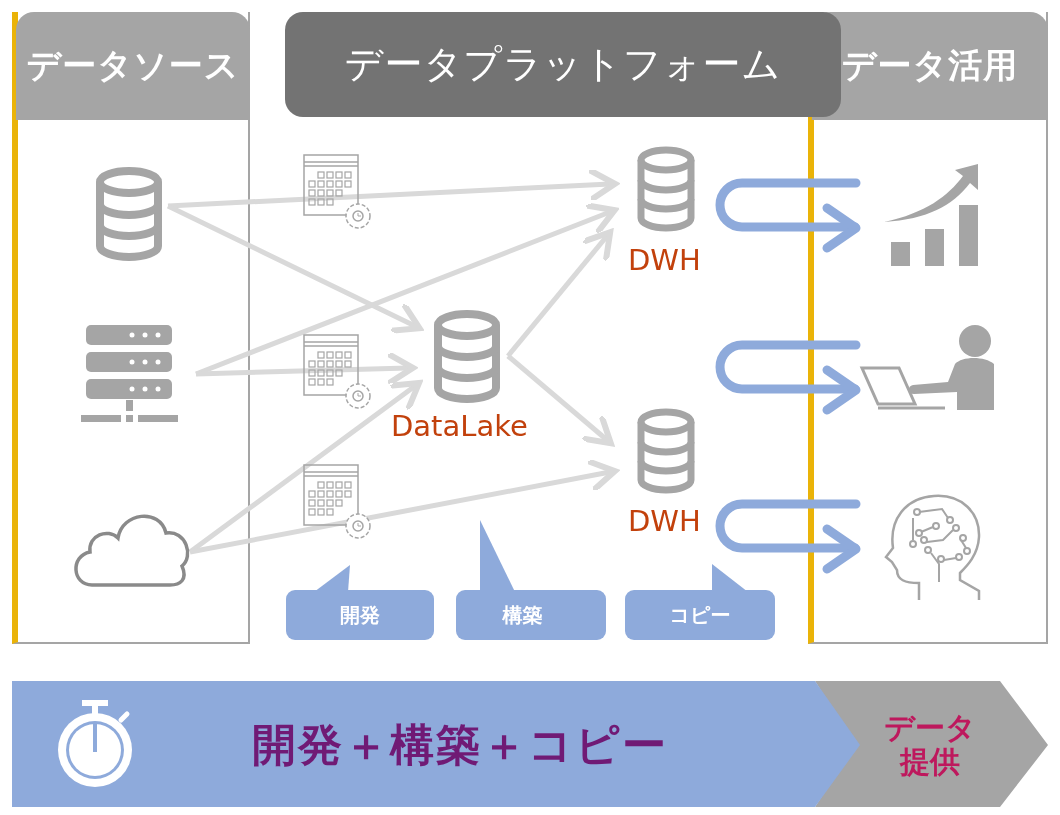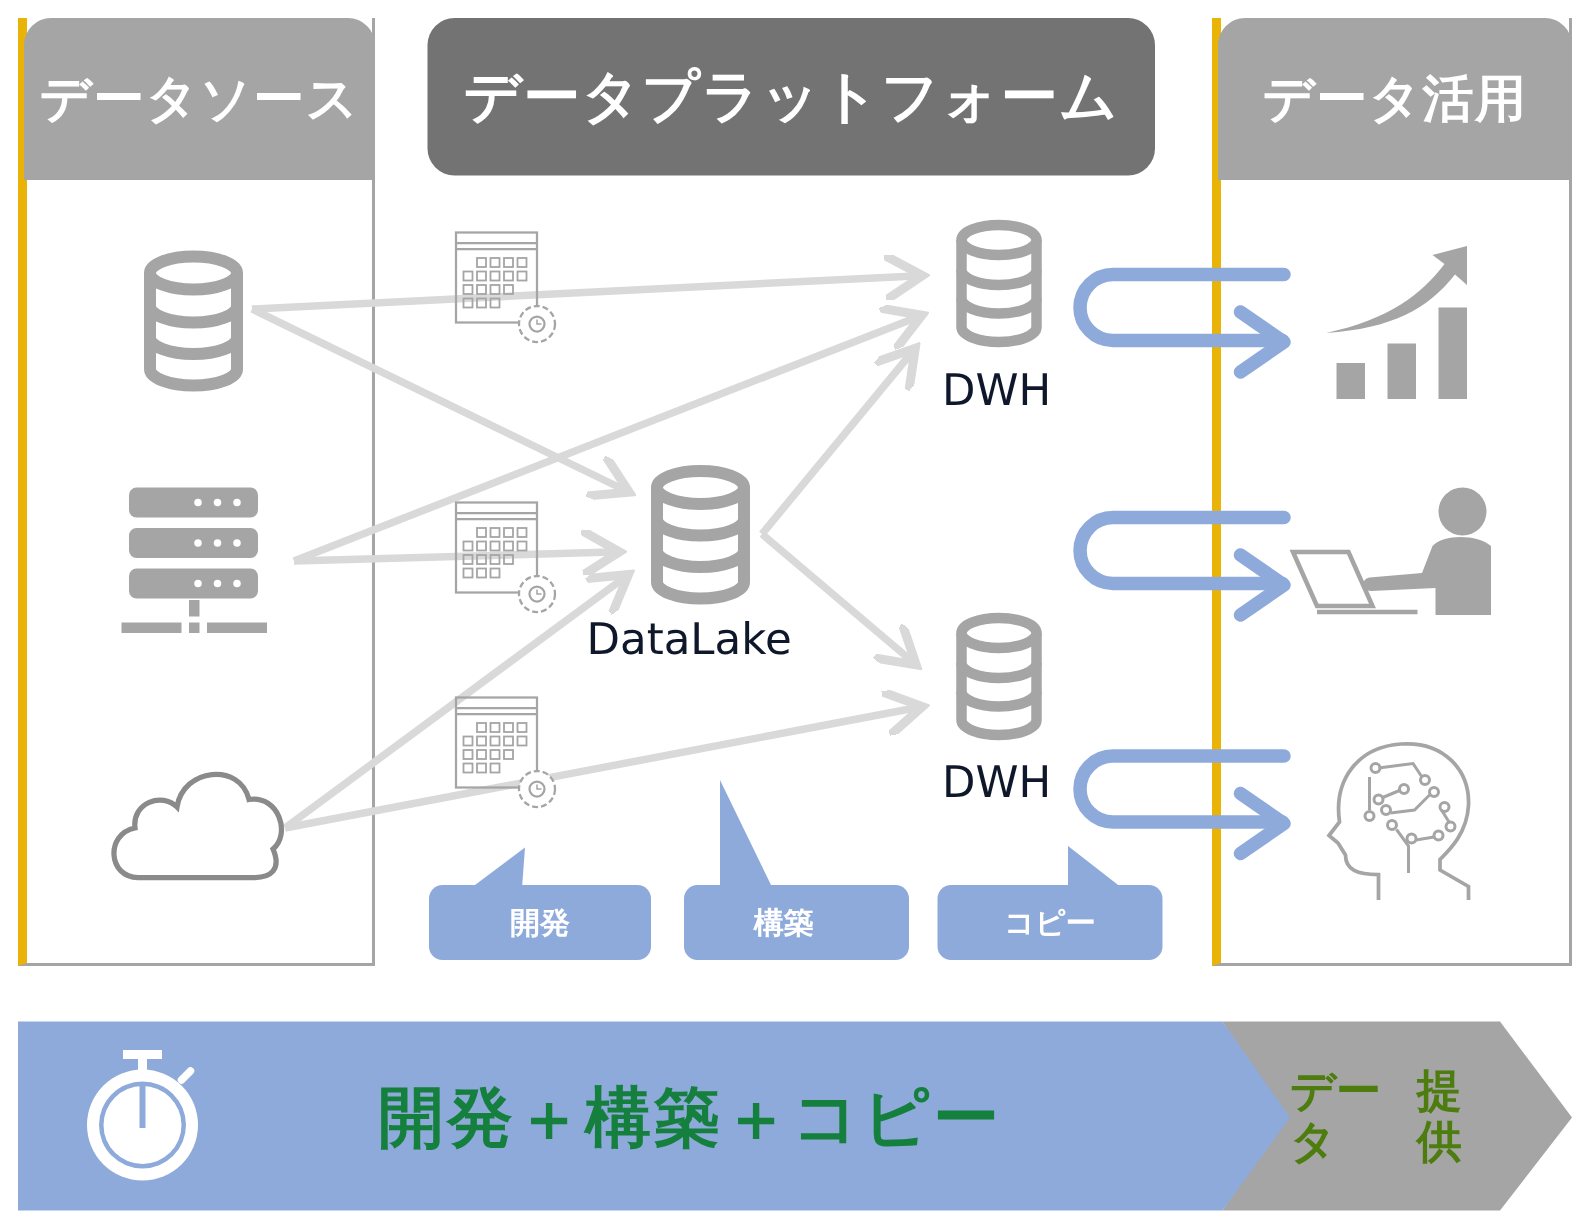--- a/index.html
+++ b/index.html
@@ -3,29 +3,29 @@
 <meta charset="utf-8">
 <style>
   html, body { margin:0; padding:0; background:#ffffff; }
   body { width:1060px; height:815px; position:relative; overflow:hidden;
          font-family:"DejaVu Sans", sans-serif; }
   .panel { position:absolute; box-sizing:border-box; border-left:6px solid #eab308; border-right:2px solid #a5a5a5; border-bottom:2px solid #a5a5a5; }
   .panel-head { position:absolute; left:-2px; right:-2px; top:0; height:108px; background:#a5a5a5; border-radius:18px 18px 0 0;
                 color:#fff; font-weight:bold; font-size:34px; display:flex; align-items:center; justify-content:center; letter-spacing:1px; }
   #src-panel { left:12px; top:12px; width:238px; height:632px; }
   #use-panel { left:808px; top:12px; width:240px; height:632px; }
-  #platform-head { position:absolute; left:285px; top:12px; width:485px; height:105px; background:#737373; border-radius:18px;
-                   color:#fff; font-weight:bold; font-size:38px; display:flex; align-items:center; justify-content:center; letter-spacing:1px; }
+  #platform-head { position:absolute; left:285px; top:12px; width:556px; height:105px; background:#737373; border-radius:18px;
+                   color:#fff; font-weight:normal; font-size:38px; display:flex; align-items:center; justify-content:center; letter-spacing:1px; }
   svg.layer { position:absolute; left:0; top:0; }
-  .lbl { position:absolute; color:#0f172a; font-family:"DejaVu Sans", sans-serif; font-size:29px; }
+  .lbl { position:absolute; color:#c2410c; font-family:"DejaVu Sans", sans-serif; font-size:29px; }
   .callout-text { position:absolute; color:#fff; font-weight:bold; font-size:20px; display:flex; align-items:center; justify-content:center; }
-  #bottom-text { position:absolute; left:160px; top:700px; width:600px; height:90px; color:#15803d; font-weight:bold; font-size:44px;
+  #bottom-text { position:absolute; left:160px; top:700px; width:600px; height:90px; color:#701a75; font-weight:bold; font-size:44px;
                  display:flex; align-items:center; justify-content:center; letter-spacing:2px; }
-  #provide-text { position:absolute; left:860px; top:695px; width:140px; height:100px; color:#4d7c0f; font-weight:bold; font-size:30px;
-                  display:flex; align-items:center; justify-content:center; line-height:1.15; }
+  #provide-text { position:absolute; left:860px; top:695px; width:140px; height:100px; color:#be185d; font-weight:bold; font-size:30px;
+                  display:flex; flex-direction:column; align-items:center; justify-content:center; line-height:1.15; }
 </style>
 </head>
 <body>
 
 <div id="src-panel" class="panel">
   <div class="panel-head">データソース</div>
 </div>
 <div id="use-panel" class="panel">
   <div class="panel-head">データ活用</div>
 </div>

